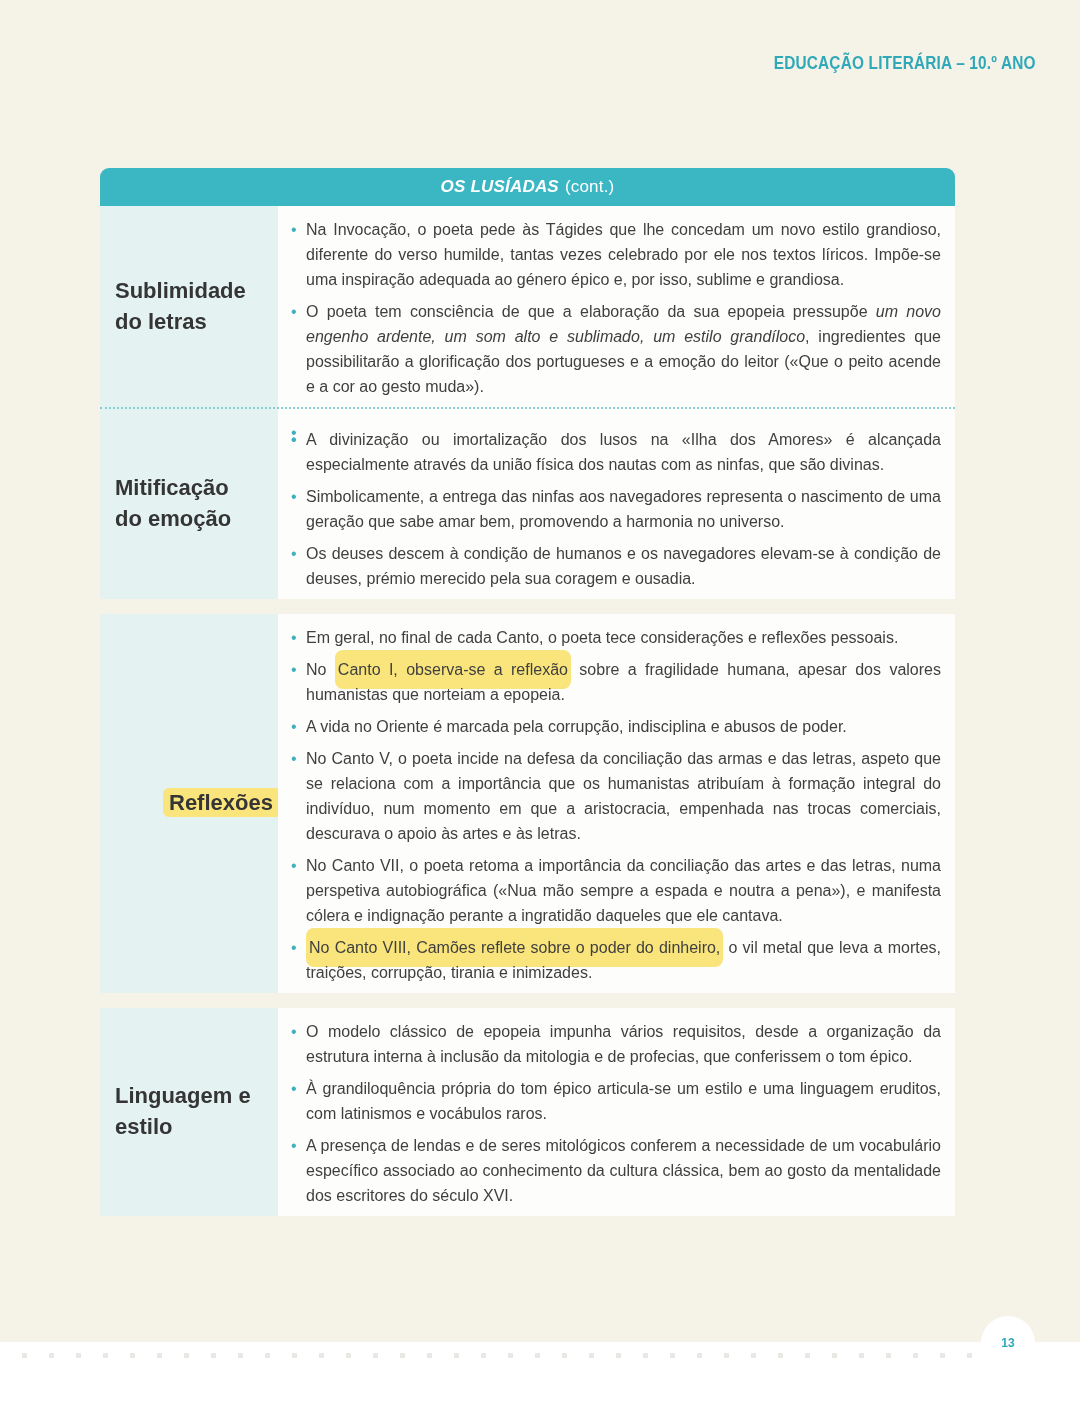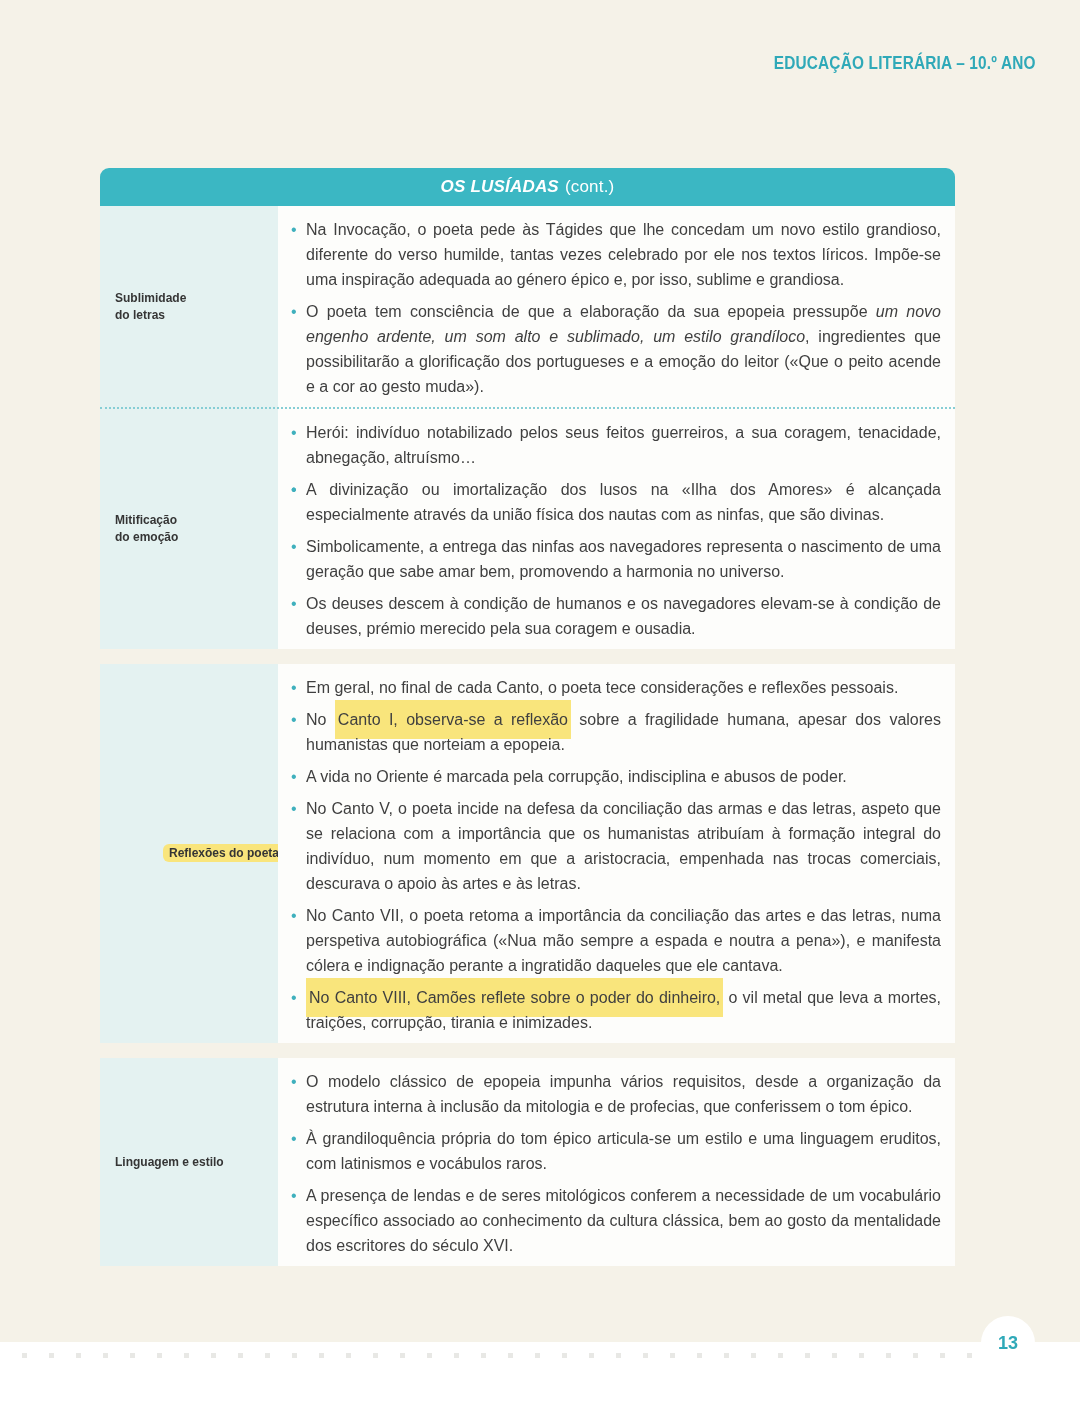--- a/index.html
+++ b/index.html
@@ -33,32 +33,32 @@
     height:38px;background:var(--teal);border-radius:9px 9px 0 0;
     color:#ffffff;display:flex;align-items:center;justify-content:center;
     font-size:17px;letter-spacing:.2px;
   }
   .tmain{font-weight:bold;font-style:italic;margin-right:6px;}
   .row{display:flex;align-items:stretch;}
   .label-cell{
     width:178px;flex:0 0 178px;background:var(--label-bg);
     display:flex;align-items:center;padding:10px 8px 10px 15px;
   }
-  .label-inner{font-weight:bold;font-size:12px;color:#353535;line-height:1.4;}
+  .label-inner{font-weight:bold;font-size:22px;color:#353535;line-height:1.4;}
   .hl-label{background:var(--hl);padding:2px 6px;border-radius:6px;white-space:nowrap;margin-left:48px;}
   .content-cell{flex:1 1 auto;background:var(--content-bg);padding:11px 14px 8px 13px;}
   .bullet{
     position:relative;padding-left:15px;margin-bottom:7px;
     font-size:16px;line-height:25px;text-align:justify;
   }
   .bullet:last-child{margin-bottom:0;}
   .dot{position:absolute;left:0;top:0;color:var(--dot);}
   .it{font-style:italic;}
   .hl{
-    background:var(--hl);border-radius:0;padding:11px 3px;
+    background:var(--hl);border-radius:8px;padding:11px 3px;
     box-decoration-break:clone;margin-top:40px;-webkit-box-decoration-break:clone;
   }
   .sep{
     height:2px;position:relative;
     background:linear-gradient(90deg,var(--label-bg) 0 178px,var(--content-bg) 178px 100%);
   }
   .sep::after{
     content:"";position:absolute;left:0;right:0;top:0;
     border-top:2px dotted var(--sep);
   }
@@ -66,21 +66,21 @@
     position:absolute;left:0;bottom:0;width:1080px;height:64px;background:#ffffff;
   }
   .perforation{
     position:absolute;top:11px;left:22px;right:100px;height:5px;
     background:repeating-linear-gradient(90deg,#e8e8e5 0 5px,transparent 5px 27px);
   }
   .page-num-circle{
     position:absolute;left:981px;top:1316px;width:54px;height:54px;
     background:#ffffff;border-radius:50%;
     display:flex;align-items:center;justify-content:center;
-    color:var(--teal-text);font-weight:bold;font-size:18px;
+    color:var(--teal-text);font-weight:bold;font-size:12px;
   }
 </style>
 </head>
 <body>
 
 <div class="top-header">EDUCAÇÃO LITERÁRIA – 10.º ANO</div>
 
 <div class="table-wrap" id="table-root">
     <div class="block">
       <div class="block-header">
@@ -95,21 +95,21 @@
           <div class="bullet"><span class="dot">•</span><span class="btext"><span>Na Invocação, o poeta pede às Tágides que lhe concedam um novo estilo grandioso, diferente do verso humilde, tantas vezes celebrado por ele nos textos líricos. Impõe-se uma inspiração adequada ao género épico e, por isso, sublime e grandiosa.</span></span></div>
           <div class="bullet"><span class="dot">•</span><span class="btext"><span>O poeta tem consciência de que a elaboração da sua epopeia pressupõe </span><span class="it">um novo engenho ardente, um som alto e sublimado, um estilo grandíloco</span><span>, ingredientes que possibilitarão a glorificação dos portugueses e a emoção do leitor («Que o peito acende e a cor ao gesto muda»).</span></span></div>
         </div>
       </div>
       <div class="sep"></div>
       <div class="row">
         <div class="label-cell">
           <div class="label-inner"><span class="lline">Mitificação</span><br><span class="lline">do emoção</span></div>
         </div>
         <div class="content-cell">
-          <div class="bullet"><span class="dot">•</span><span class="btext"><span>Herói: indivíduo notabilizado pelos seus feitos guerreiros, a sua coragem, tenacidade, abnegação, altruísmo…</span></span></div>
+          <div class="bullet"><span class="dot">•</span></div>
           <div class="bullet"><span class="dot">•</span></div>
           <div class="bullet"><span class="dot">•</span><span class="btext"><span>A divinização ou imortalização dos lusos na «Ilha dos Amores» é alcançada especialmente através da união física dos nautas com as ninfas, que são divinas.</span></span></div>
           <div class="bullet"><span class="dot">•</span><span class="btext"><span>Simbolicamente, a entrega das ninfas aos navegadores representa o nascimento de uma geração que sabe amar bem, promovendo a harmonia no universo.</span></span></div>
           <div class="bullet"><span class="dot">•</span><span class="btext"><span>Os deuses descem à condição de humanos e os navegadores elevam-se à condição de deuses, prémio merecido pela sua coragem e ousadia.</span></span></div>
         </div>
       </div>
     </div>
     <div class="block">
       <div class="row">
         <div class="label-cell">

